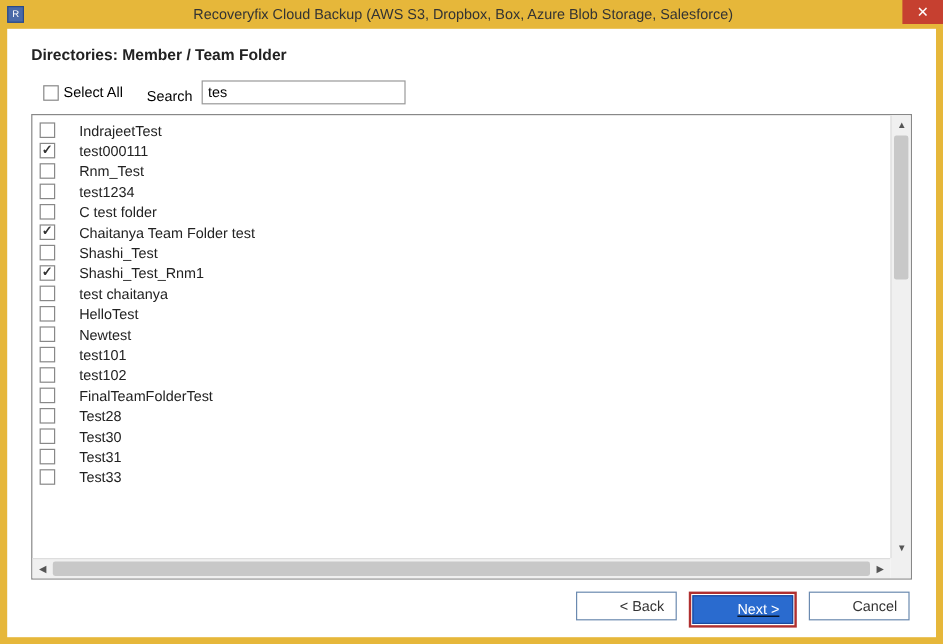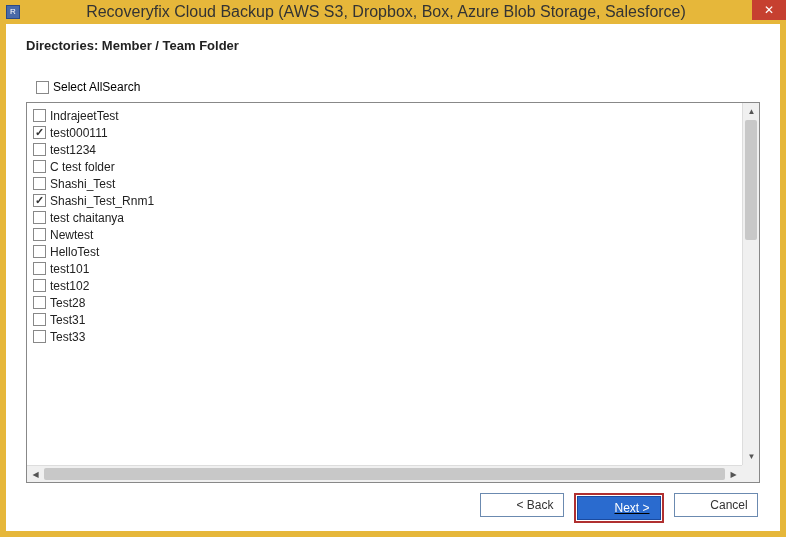--- a/index.html
+++ b/index.html
@@ -38,21 +38,21 @@
     margin-right: 6px;
     font-size: 8px;
     color: #fff;
     text-align: center;
     line-height: 12px;
   }
   .titlebar-text {
     flex: 1;
     text-align: center;
     color: #333;
-    font-size: 16px;
+    font-size: 12px;
     padding-right: 40px;
   }
   .close-btn {
     position: absolute;
     right: 0;
     top: 0;
     width: 34px;
     height: 20px;
     background: #c64030;
     color: #fff;
@@ -64,25 +64,26 @@
   .content {
     flex: 1;
     padding: 14px 20px 8px 20px;
     display: flex;
     flex-direction: column;
   }
   .heading {
     font-weight: bold;
     font-size: 13px;
     color: #222;
-    margin-bottom: 27px;
+    margin-bottom: 14px;
   }
   .controls-row {
     display: flex;
     align-items: center;
+    gap: 20px;
     margin-bottom: 8px;
     margin-left: 10px;
   }
   .select-all {
     display: flex;
     align-items: center;
     gap: 4px;
   }
   .checkbox {
     width: 13px;
@@ -124,21 +125,21 @@
   }
   .list-scroll {
     position: absolute;
     left: 0; right: 17px; top: 0; bottom: 17px;
     overflow: hidden;
     padding: 4px 6px;
   }
   .list-item {
     display: flex;
     align-items: center;
-    gap: 4px;
+    gap: 20px;
     height: 17px;
     font-size: 12px;
     color: #222;
   }
   .vscroll {
     position: absolute;
     right: 0; top: 0; bottom: 17px;
     width: 17px;
     background: #f0f0f0;
     border-left: 1px solid #ddd;
@@ -224,72 +225,89 @@
   <div class="content">
     <div class="heading">Directories: Member / Team Folder</div>
 
     <div class="controls-row">
       <div class="select-all">
         <span class="checkbox"></span>
         <span>Select All</span>
       </div>
       <div class="search-group">
         <span>Search</span>
+        <input class="search-input" type="text" value="tes" style="">
       </div>
     </div>
 
     <div class="list-container">
       <div class="list-scroll" id="list-scroll">
           <div class="list-item">
             <span class="checkbox"></span>
             <span>IndrajeetTest</span>
           </div>
           <div class="list-item">
             <span class="checkbox checked"></span>
             <span>test000111</span>
           </div>
           <div class="list-item">
             <span class="checkbox"></span>
+            <span>Rnm_Test</span>
+          </div>
+          <div class="list-item">
+            <span class="checkbox"></span>
             <span>test1234</span>
           </div>
           <div class="list-item">
             <span class="checkbox"></span>
             <span>C test folder</span>
+          </div>
+          <div class="list-item">
+            <span class="checkbox checked"></span>
+            <span>Chaitanya Team Folder test</span>
           </div>
           <div class="list-item">
             <span class="checkbox"></span>
             <span>Shashi_Test</span>
           </div>
           <div class="list-item">
             <span class="checkbox checked"></span>
             <span>Shashi_Test_Rnm1</span>
           </div>
           <div class="list-item">
             <span class="checkbox"></span>
             <span>test chaitanya</span>
           </div>
           <div class="list-item">
             <span class="checkbox"></span>
+            <span>HelloTest</span>
+          </div>
+          <div class="list-item">
+            <span class="checkbox"></span>
             <span>Newtest</span>
           </div>
           <div class="list-item">
             <span class="checkbox"></span>
-            <span>HelloTest</span>
-          </div>
-          <div class="list-item">
-            <span class="checkbox"></span>
             <span>test101</span>
           </div>
           <div class="list-item">
             <span class="checkbox"></span>
             <span>test102</span>
           </div>
           <div class="list-item">
             <span class="checkbox"></span>
+            <span>FinalTeamFolderTest</span>
+          </div>
+          <div class="list-item">
+            <span class="checkbox"></span>
             <span>Test28</span>
+          </div>
+          <div class="list-item">
+            <span class="checkbox"></span>
+            <span>Test30</span>
           </div>
           <div class="list-item">
             <span class="checkbox"></span>
             <span>Test31</span>
           </div>
           <div class="list-item">
             <span class="checkbox"></span>
             <span>Test33</span>
           </div>
         </div>

